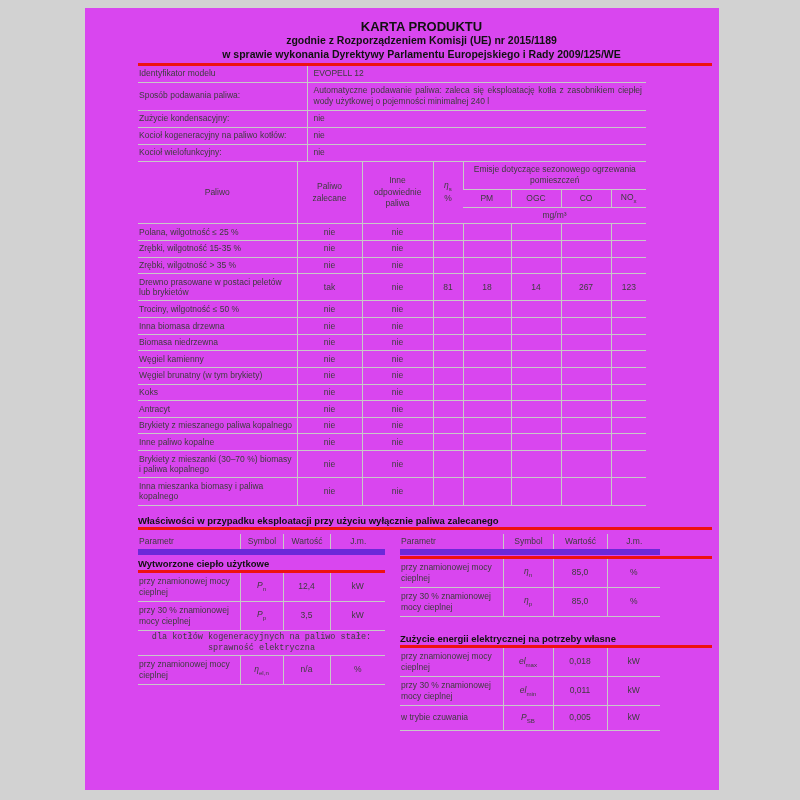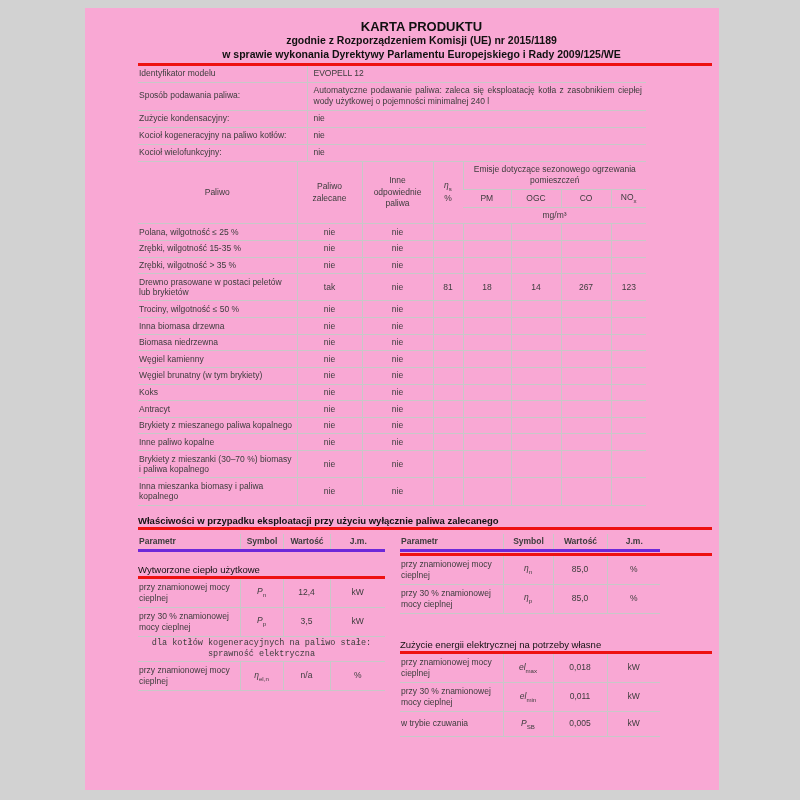--- a/index.html
+++ b/index.html
@@ -7,21 +7,21 @@
   body {
     background:#d2d2d2;
     font-family:"Liberation Sans", sans-serif;
     position:relative;
     overflow:hidden;
     color:#3c3c3c;
   }
   .page {
     position:absolute; left:85px; top:8px;
     width:634px; height:782px;
-    background:#f9a8d4;
+    background:#d946ef;
     padding:8px 14px 0 53px;
   }
   .doc-title { text-align:center; font-weight:bold; font-size:13px; color:#111; margin-top:3px; }
   .doc-subtitle { text-align:center; font-weight:bold; font-size:10.5px; color:#111; line-height:1.32; }
   .section-title { font-weight:bold; font-size:9.5px; color:#111; margin-top:9px; }
   .red-rule { height:3px; background:#ee1111; margin-top:1px; }
 
   table { border-collapse:collapse; table-layout:fixed; }
   td, th { font-size:8.5px; font-weight:normal; vertical-align:middle; }
 
@@ -40,23 +40,23 @@
   .fuel-table tbody td + td { border-left:1px solid #c8c8c8; }
   .fuel-table tbody td.cell-fuel { text-align:left; padding-left:1px; }
   .eta i { font-style:italic; }
   sub { font-size:0.72em; }
 
   
   .props-wrap { display:flex; margin-top:4px; }
   .prop-col-left { width:247px; margin-right:15px; }
   .prop-col-right { width:312px; }
   .props-head { }
-  .props-head th { border-bottom:3px solid #6d28d9; text-align:left; padding:2px 0 3px 1px;font-weight:bold; }
+  .props-head th { border-bottom:6px solid #6d28d9; text-align:left; padding:2px 0 3px 1px; }
   .props-head th + th { border-left:1px solid #c8c8c8; text-align:center; }
-  .prop-subtitle { font-weight:normal; font-size:9.5px; color:#111; margin-top:12px; }
+  .prop-subtitle { font-weight:bold; font-size:9.5px; color:#111; margin-top:3px; }
   .props-table td { border-bottom:1px solid #c8c8c8; padding:3px 1px; line-height:1.3; }
   .props-table td + td { border-left:1px solid #c8c8c8; text-align:center; }
   .props-table td.prop-param { text-align:left; }
   .props-table td.prop-note { border-left:none; text-align:center; padding:0 0;font-family:Liberation Mono, monospace; }
   .props-table td.prop-symbol i { font-style:italic; }
   .props-table { min-height:0; }
   .props-table tr { height:25px; }
   .left-w, .props-head.left-w { width:247px; }
   .right-w, .props-head.right-w { width:260px; }
   .gap { height:13px; }

